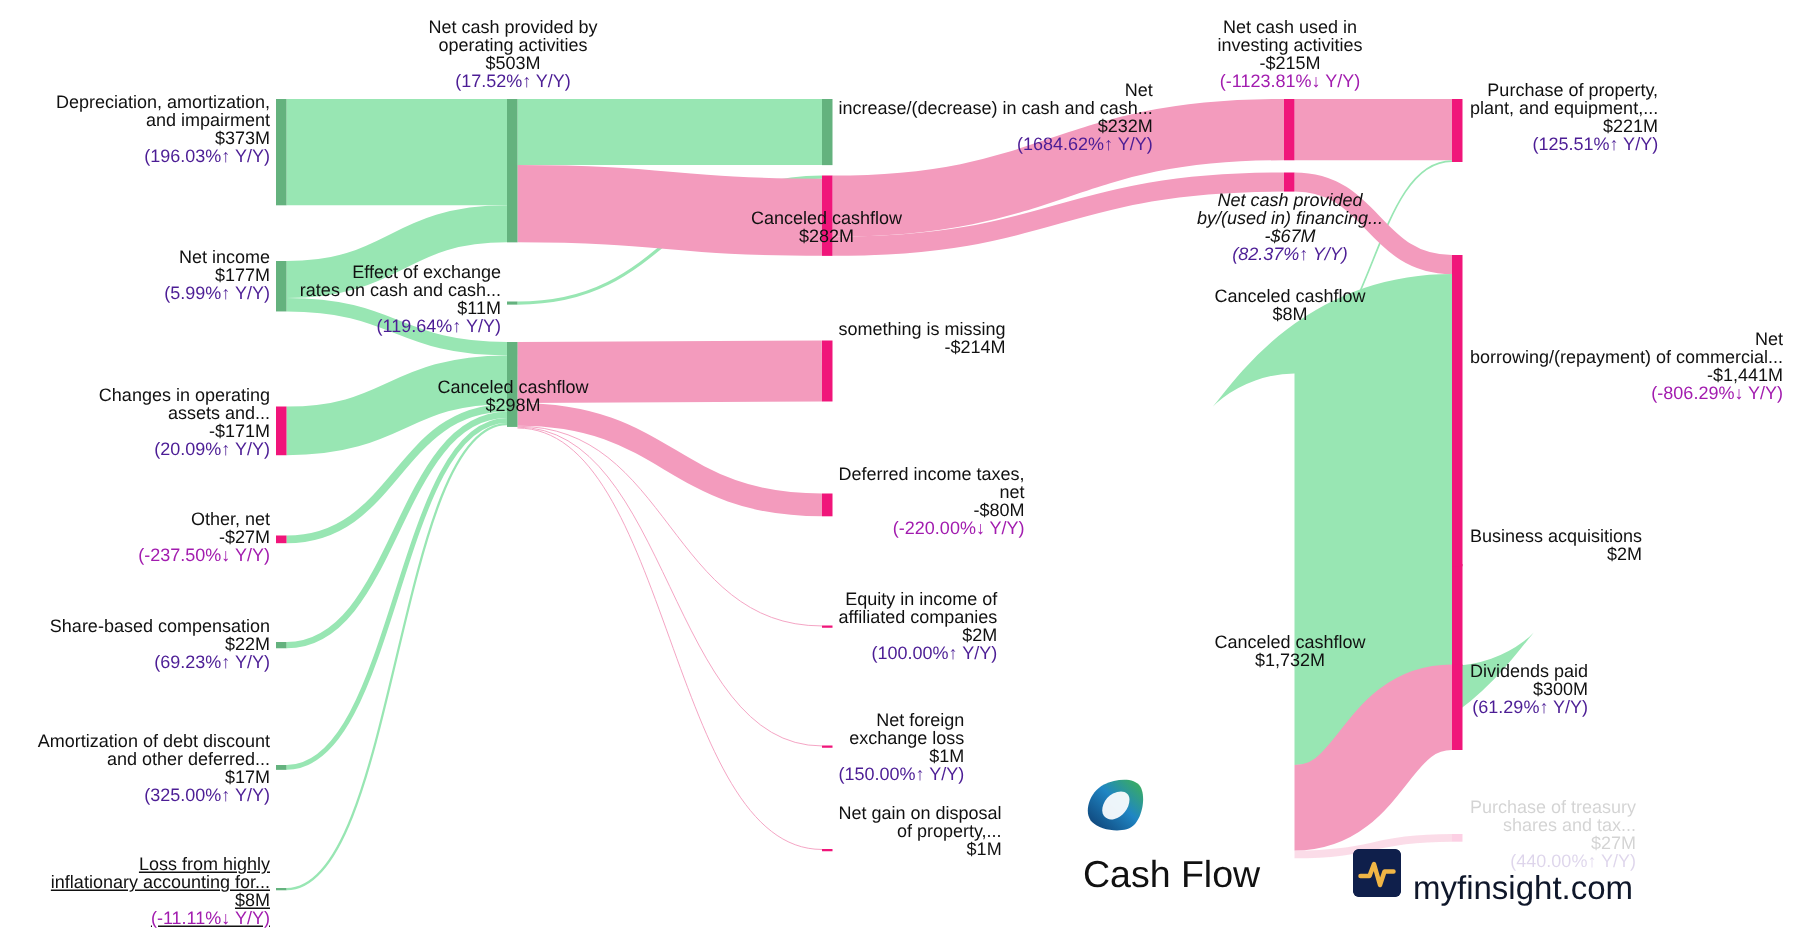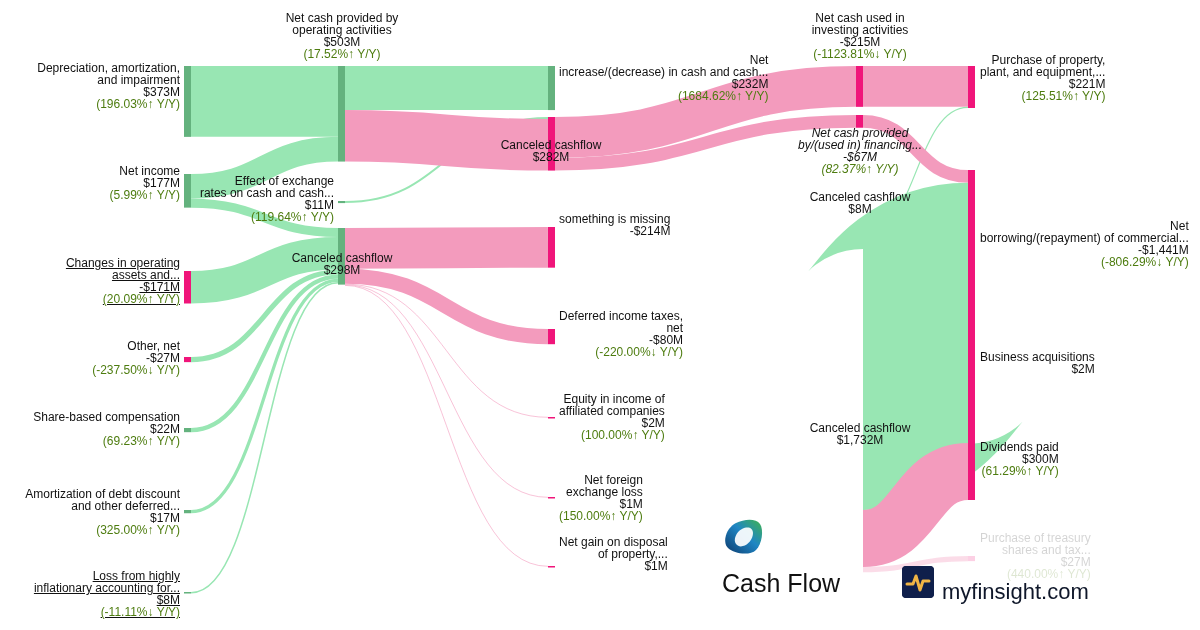--- a/index.html
+++ b/index.html
@@ -4,22 +4,22 @@
 <style>
   html, body { margin: 0; padding: 0; background: #ffffff; }
   body { width: 1200px; height: 630px; position: relative; overflow: hidden;
          font-family: "Liberation Sans", "DejaVu Sans", sans-serif; color: #111; }
   #sankey { position: absolute; left: 0; top: 0; width: 1200px; height: 630px; }
   .lbl { position: absolute; font-size: 12px; line-height: 12px; white-space: nowrap; }
   .lbl div { white-space: nowrap; }
   .r { text-align: right; }
   .c { text-align: center; }
   .l { text-align: right; }
-  .up { color: #4d7c0f; }
-  .down { color: #4d7c0f; }
+  .up { color: #4c1d95; }
+  .down { color: #a21caf; }
   .faded { opacity: 0.18; }
   .brand { position: absolute; left: 722px; top: 512px; width: 470px; height: 100px; }
   .brand-title { position: absolute; left: 52px; top: 4px; font-size: 37px; line-height: 44px; color: #111; white-space: nowrap; }
   .brand-sub { position: absolute; left: 0; top: 56px; font-size: 25px; line-height: 30px; color: #111; }
   .brand-logo { position: absolute; left: 0; top: 6px; width: 42px; height: 38px; }
   .site { position: absolute; left: 180px; top: 54px; height: 34px; }
   .site-icon { position: absolute; left: 0; top: 0; width: 32px; height: 32px; border-radius: 4px; background: #0f1f4b; }
   .site-name { position: absolute; left: 40px; top: 2px; font-size: 22px; line-height: 28px; white-space: nowrap; color: #0f172a; margin-top: 10px; }
 </style>
 </head>
@@ -86,21 +86,21 @@
       <div>Depreciation, amortization,</div>
       <div>and impairment</div>
       <div>$373M</div>
       <div class="up">(196.03%↑ Y/Y)</div>
     </div>
     <div class="lbl r" style="right: 1020px; top: 165px;">
       <div>Net income</div>
       <div>$177M</div>
       <div class="up">(5.99%↑ Y/Y)</div>
     </div>
-    <div class="lbl r" style="right: 1020px; top: 257px; text-decoration: underline;">
+    <div class="lbl r" style="right: 1020px; top: 257px;">
       <div>Changes in operating</div>
       <div>assets and...</div>
       <div>-$171M</div>
       <div class="up">(20.09%↑ Y/Y)</div>
     </div>
     <div class="lbl r" style="right: 1020px; top: 340px;">
       <div>Other, net</div>
       <div>-$27M</div>
       <div class="down">(-237.50%↓ Y/Y)</div>
     </div>

